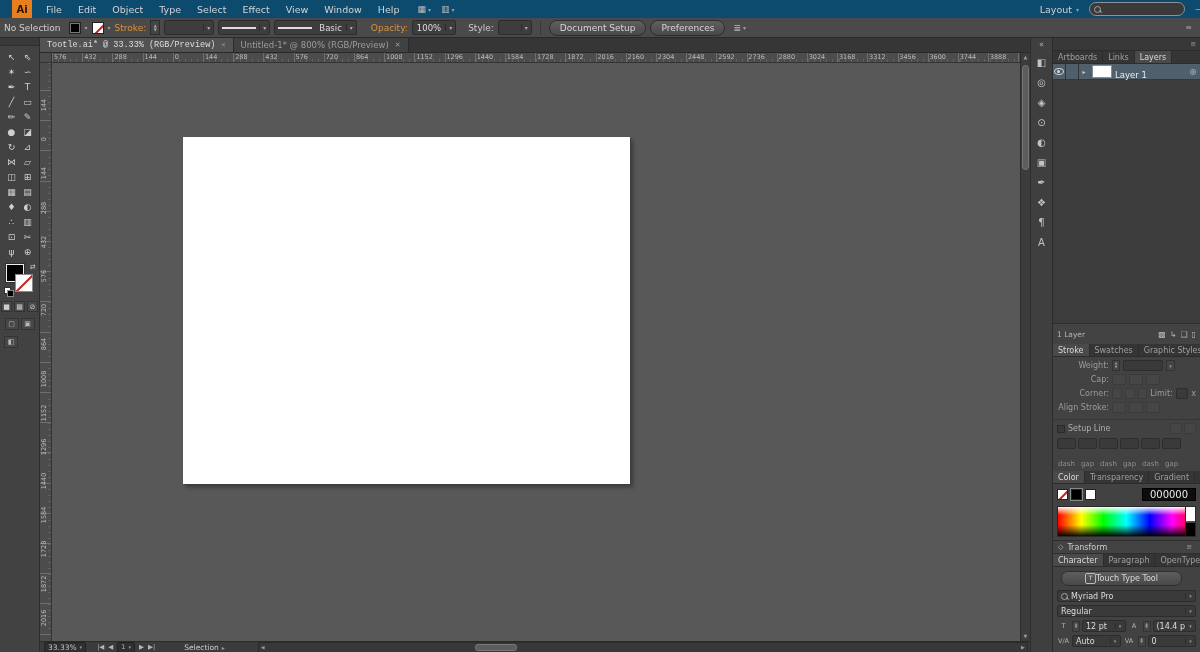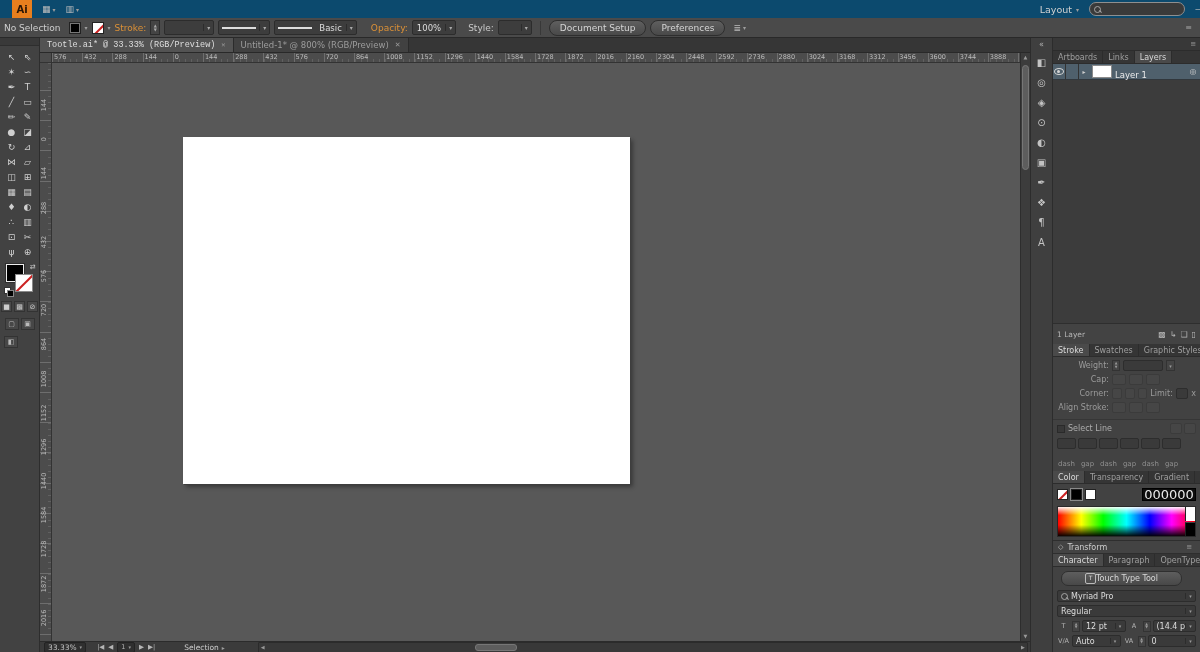--- a/index.html
+++ b/index.html
@@ -144,21 +144,21 @@
   .dash-labels{display:flex;gap:2px;margin:11px 4px 0;font-size:7px;color:#8f8f8f;}
   .dash-labels span{width:19px;text-align:center;flex:none;}
   .color-content{height:56px;background:#424242;padding:4px;box-sizing:border-box;position:relative;}
   .crow{display:flex;align-items:center;gap:3px;}
   .csw{width:11px;height:11px;border:1px solid #222;box-sizing:border-box;}
   .csw.none{background:#fff;position:relative;overflow:hidden;}
   .csw.none::after{content:"";position:absolute;left:-2px;top:4px;width:16px;height:2px;background:#cc2222;transform:rotate(-45deg);}
   .csw.black{background:#000;box-shadow:0 0 0 1px #8a8a8a;}
   .csw.white{background:#fff;}
   .hexfield{margin-left:auto;width:52px;height:11px;background:#0d0d0d;border:1px solid #000;color:#eaeaea;
-            font-size:13px;text-align:center;line-height:11px;}
+            font-size:10px;text-align:center;line-height:11px;}
   .spectrum{position:relative;margin-top:5px;height:29px;border:1px solid #2a2a2a;
             background:linear-gradient(to bottom,rgba(255,255,255,.95) 0%,rgba(255,255,255,0) 28%,rgba(0,0,0,0) 62%,rgba(0,0,0,.95) 100%),
                        linear-gradient(to right,#f00 0%,#ff0 17%,#0f0 33%,#0ff 50%,#00f 67%,#f0f 83%,#f00 100%);}
   .spw{position:absolute;right:0;top:0;width:9px;height:14px;background:#fff;border-left:1px solid #222;}
   .spb{position:absolute;right:0;bottom:0;width:9px;height:13px;background:#000;border-left:1px solid #222;border-top:1px solid #444;}
   .transform-hdr{height:14px;background:#434343;border-top:1px solid #2e2e2e;border-bottom:1px solid #2e2e2e;
                  display:flex;align-items:center;gap:4px;padding:0 5px;font-size:8px;color:#cecece;box-sizing:border-box;}
   .char-content{height:93px;background:#424242;padding:3px 4px;box-sizing:border-box;font-size:8px;color:#c5c5c5;}
   .touchbtn{height:13px;margin:1px 14px 4px 4px;border-radius:7px;background:linear-gradient(#5e5e5e,#484848);
             border:1px solid #2f2f2f;display:flex;align-items:center;justify-content:center;font-size:8px;color:#d8d8d8;}
@@ -171,20 +171,31 @@
   .cico{width:13px;font-size:6.5px;color:#b5b5b5;text-align:center;flex:none;}
   .cirow .ccombo{margin-bottom:0;flex:1;min-width:0;}
 </style>
 </head>
 <body>
 
 <div id="app">
 
   <div class="menubar">
     <div class="ailogo">Ai</div>
+    <div class="menus">
+        <span class="menu-item">File</span>
+        <span class="menu-item">Edit</span>
+        <span class="menu-item">Object</span>
+        <span class="menu-item">Type</span>
+        <span class="menu-item">Select</span>
+        <span class="menu-item">Effect</span>
+        <span class="menu-item">View</span>
+        <span class="menu-item">Window</span>
+        <span class="menu-item">Help</span>
+      </div>
     <span class="mb-ico">
         <span>▦</span>
         <span class="dda">▾</span>
       </span>
     <span class="mb-ico">
         <span>▥</span>
         <span class="dda">▾</span>
       </span>
     <div class="mb-right">
       <span class="ws">
@@ -517,21 +528,21 @@
       </div>
       <div class="srow">
         <span class="slabel">Align Stroke:</span>
         <span class="gbtn"></span>
         <span class="gbtn"></span>
         <span class="gbtn"></span>
       </div>
       <div class="ssep"></div>
       <div class="srow">
         <span class="chk"></span>
-        <span style="color:#adadad;">Select Line</span>
+        <span style="color:#adadad;">Setup Line</span>
         <span style="margin-left:auto;display:flex;gap:2px;">
           <span class="gbtn" style="width:12px;"></span>
           <span class="gbtn" style="width:12px;"></span>
         </span>
       </div>
       <div class="dash-fields">
           <span class="gfield"></span>
           <span class="gfield"></span>
           <span class="gfield"></span>
           <span class="gfield"></span>

